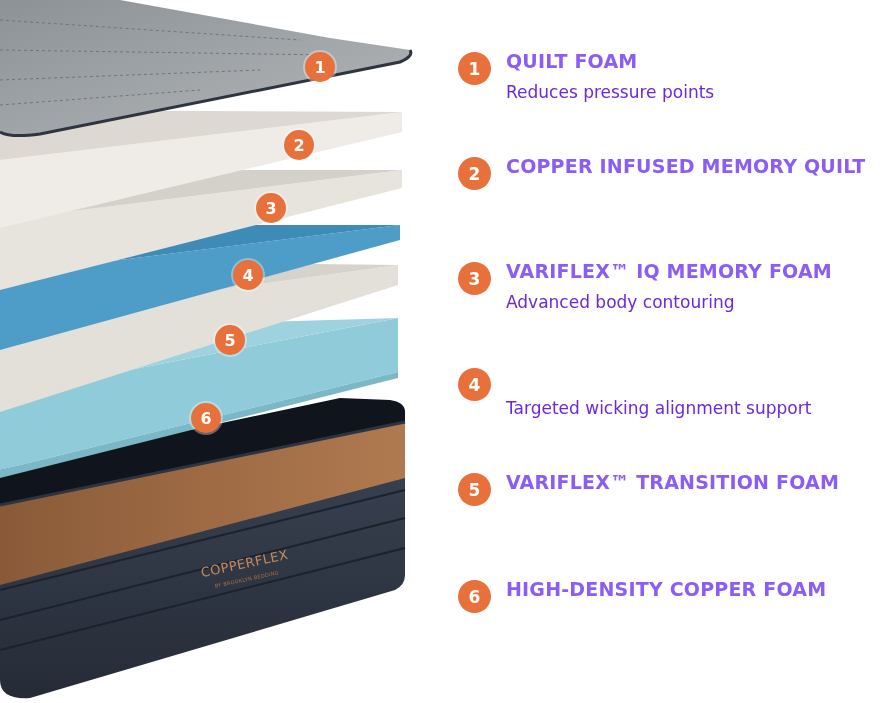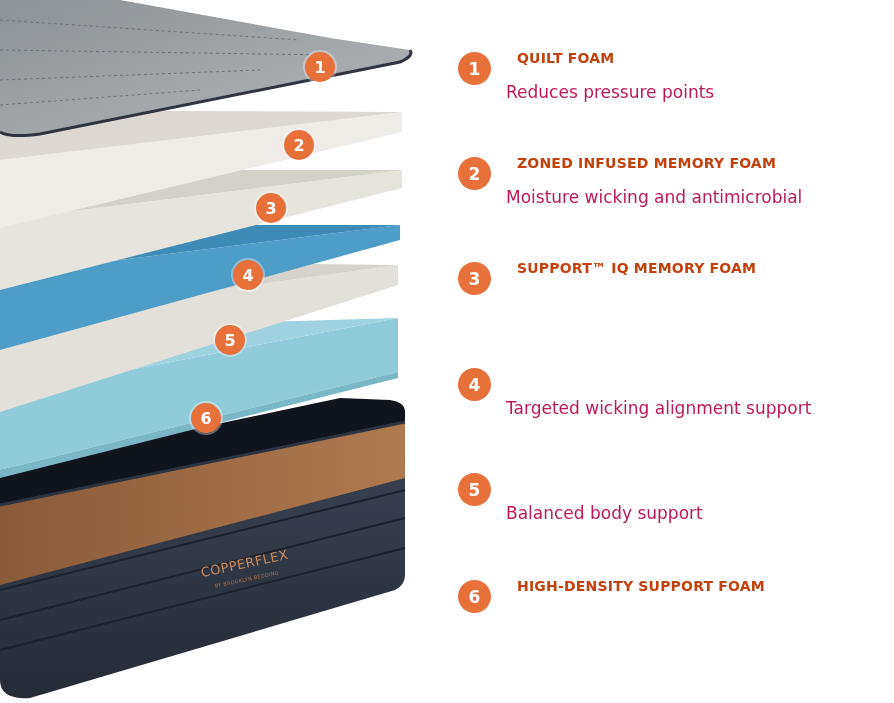--- a/index.html
+++ b/index.html
@@ -11,23 +11,23 @@
             box-shadow:0 0 0 2px rgba(255,255,255,0.35); font-family:"DejaVu Sans", sans-serif; }
   .brand { position:absolute; left:200px; top:556px; transform:rotate(-12deg); color:#c98a5a; font-size:13px;
            letter-spacing:0.5px; font-family:"DejaVu Sans", sans-serif; }
   .brand-sub { position:absolute; left:214px; top:576px; transform:rotate(-12deg); color:#a86e45; font-size:5px;
                font-family:"DejaVu Sans", sans-serif; letter-spacing:0.3px; }
   .legend { position:absolute; left:458px; top:46px; width:436px; }
   .legend-item { position:absolute; left:0; width:436px; height:70px; }
   .legend-num { position:absolute; left:0; top:6px; width:33px; height:33px; border-radius:50%; background:#e8703a;
                 color:#fff; font-weight:bold; font-size:17px; display:flex; align-items:center; justify-content:center; }
   .legend-title { position:absolute; left:48px; top:4px; font-family:"DejaVu Sans", sans-serif; font-weight:bold;
-                  font-size:14px; color:#c2410c; white-space:nowrap; letter-spacing:0.2px;margin-left:11px; }
+                  font-size:19px; color:#8b5cf6; white-space:nowrap; letter-spacing:0.2px; }
   .legend-desc { position:absolute; left:48px; top:36px; font-family:"DejaVu Sans", sans-serif; font-size:17px;
-                 color:#be185d; white-space:nowrap; }
+                 color:#6d28d9; white-space:nowrap; }
 </style>
 </head>
 <body>
 
 <div class="illustration">
   <svg width="420" height="703" viewBox="0 0 420 703">
     <defs>
       <linearGradient id="gBase" x1="0" y1="0" x2="0" y2="1">
         <stop offset="0" stop-color="#3a4252"></stop>
           <stop offset="1" stop-color="#252b36"></stop>
@@ -100,32 +100,32 @@
 </div>
 
 <div class="legend">
   <div class="legend-item" style="top:0px;">
     <div class="legend-num">1</div>
     <div class="legend-title">QUILT FOAM</div>
     <div class="legend-desc">Reduces pressure points</div>
   </div>
   <div class="legend-item" style="top:105px;">
     <div class="legend-num">2</div>
-    <div class="legend-title">ZONED INFUSED MEMORY FOAM</div>
-    <div class="legend-desc">Moisture wicking and antimicrobial</div>
+    <div class="legend-title">COPPER INFUSED MEMORY QUILT</div>
   </div>
   <div class="legend-item" style="top:210px;">
     <div class="legend-num">3</div>
-    <div class="legend-title">SUPPORT™ IQ MEMORY FOAM</div>
+    <div class="legend-title">VARIFLEX™ IQ MEMORY FOAM</div>
+    <div class="legend-desc">Advanced body contouring</div>
   </div>
   <div class="legend-item" style="top:316px;">
     <div class="legend-num">4</div>
     <div class="legend-desc">Targeted wicking alignment support</div>
   </div>
   <div class="legend-item" style="top:421px;">
     <div class="legend-num">5</div>
-    <div class="legend-desc">Balanced body support</div>
+    <div class="legend-title">VARIFLEX™ TRANSITION FOAM</div>
   </div>
   <div class="legend-item" style="top:528px;">
     <div class="legend-num">6</div>
-    <div class="legend-title">HIGH-DENSITY SUPPORT FOAM</div>
+    <div class="legend-title">HIGH-DENSITY COPPER FOAM</div>
   </div>
 </div>
 
 </body></html>

